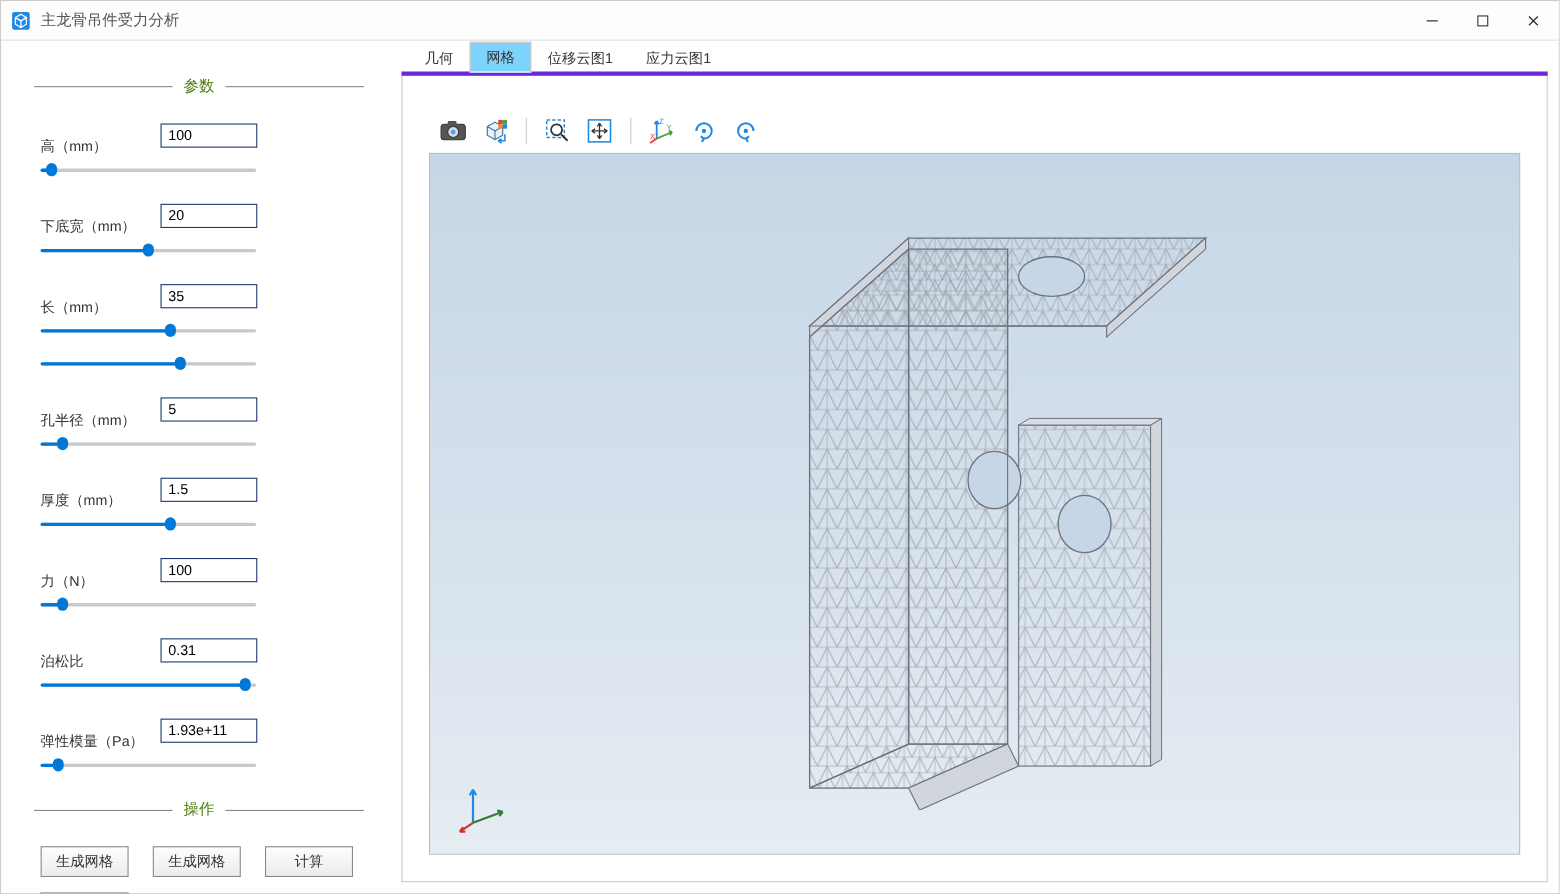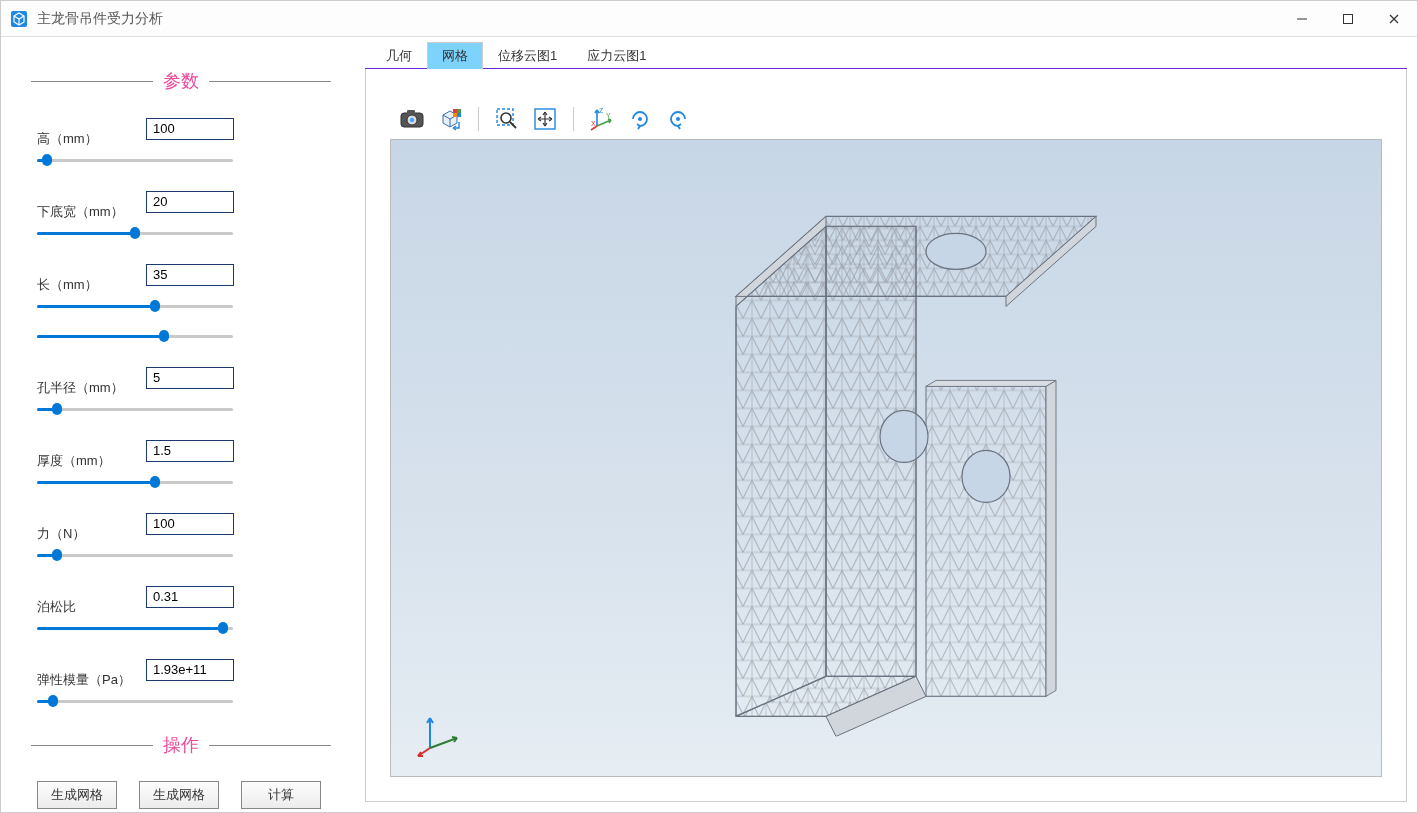--- a/index.html
+++ b/index.html
@@ -7,33 +7,33 @@
   .window { width: 1418px; height: 813px; border: 1px solid #ccc; display: flex; flex-direction: column; background: #fff; }
   .titlebar { height: 36px; display: flex; align-items: center; padding: 0 0 0 8px; border-bottom: 1px solid #e0e0e0; background: #fdfdfd; }
   .titlebar .app-icon { width: 20px; height: 20px; margin-right: 8px; }
   .titlebar .title { flex: 0 0 auto; color: #555; font-size: 14px; }
   .titlebar .spacer { flex: 1; }
   .win-btn { width: 46px; height: 36px; display: flex; align-items: center; justify-content: center; color: #555; }
   .body { flex: 1; display: flex; min-height: 0; }
   .sidebar { width: 360px; padding: 24px 30px 10px 30px; overflow-y: auto; }
   .section-header { display: flex; align-items: center; margin: 8px 0 16px 0; }
   .section-header .line { flex: 1; height: 1px; background: #888; }
-  .section-header .label { padding: 0 10px; font-size: 18px; color: #ec4899; }
+  .section-header .label { padding: 0 10px; font-size: 14px; color: #4d7c0f; }
   .param-row { display: flex; align-items: center; margin-bottom: 2px; }
   .param-label { width: 115px; text-align: left; font-size: 13px; color: #333; padding-left: 6px; margin-top: 21px; }
   .param-input { width: 88px; height: 22px; border: 1px solid #1a3a6e; padding: 0 6px; font-size: 13px; font-family: inherit; text-align: left; background: #fff; }
   .slider-row { margin: 4px 0 14px 0; padding-left: 6px; }
   .slider { position: relative; height: 16px; width: 196px; }
   .slider .track { position: absolute; top: 7px; left: 0; right: 0; height: 3px; background: #c9c9c9; border-radius: 2px; }
   .slider .fill { position: absolute; top: 7px; left: 0; height: 3px; background: #0078d7; border-radius: 2px; }
   .slider .thumb { position: absolute; top: 2px; width: 10px; height: 12px; border-radius: 6px; background: #0078d7; transform: translateX(-50%); }
   .ops-buttons { display: flex; flex-wrap: wrap; gap: 14px 22px; padding: 8px 0 0 6px; }
   .op-btn { width: 80px; height: 28px; border: 1px solid #888; background: linear-gradient(#fdfdfd,#ececec); font-size: 13px; display: flex; align-items: center; justify-content: center; cursor: pointer; }
   .main { flex: 1; display: flex; flex-direction: column; padding: 4px 10px 10px 4px; min-width: 0; }
-  .tabs { display: flex; border-bottom: 1px solid #6d28d9; height: 28px; align-items: flex-start; padding-left: 6px; }
+  .tabs { display: flex; border-bottom: 4px solid #6d28d9; height: 28px; align-items: flex-end; padding-left: 6px; }
   .tab { padding: 4px 14px; font-size: 13px; color: #333; border: 1px solid transparent; border-bottom: none; cursor: pointer; position: relative; top: 1px; }
   .tab.active { background: #7dd3fc; border-color: #ccc; border-bottom: 1px solid #fff; }
   .viewport-wrap { flex: 1; border: 1px solid #ccc; border-top: none; padding: 30px 24px 24px 24px; background: #fff; display: flex; flex-direction: column; min-height: 0; }
   .toolbar { display: flex; align-items: center; gap: 6px; height: 40px; padding: 0 6px; }
   .tb-btn { width: 32px; height: 32px; border: 1px solid transparent; display: flex; align-items: center; justify-content: center; border-radius: 2px; cursor: pointer; }
   .tb-sep { width: 1px; height: 24px; background: #ccc; margin: 0 6px; }
   .canvas { flex: 1; background: linear-gradient(#c7d6e6 0%, #d6e1ec 55%, #e6edf3 100%); border: 1px solid #bbb; position: relative; overflow: hidden; }
   .triad { position: absolute; left: 24px; bottom: 18px; }
   .mesh-svg { position: absolute; left: 50%; top: 50%; transform: translate(-50%, -52%); }
 </style>

